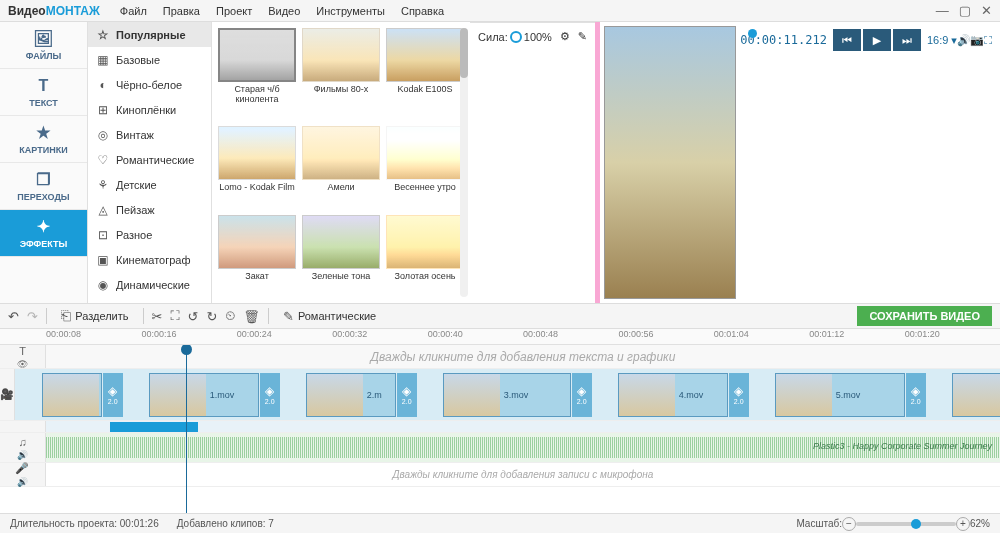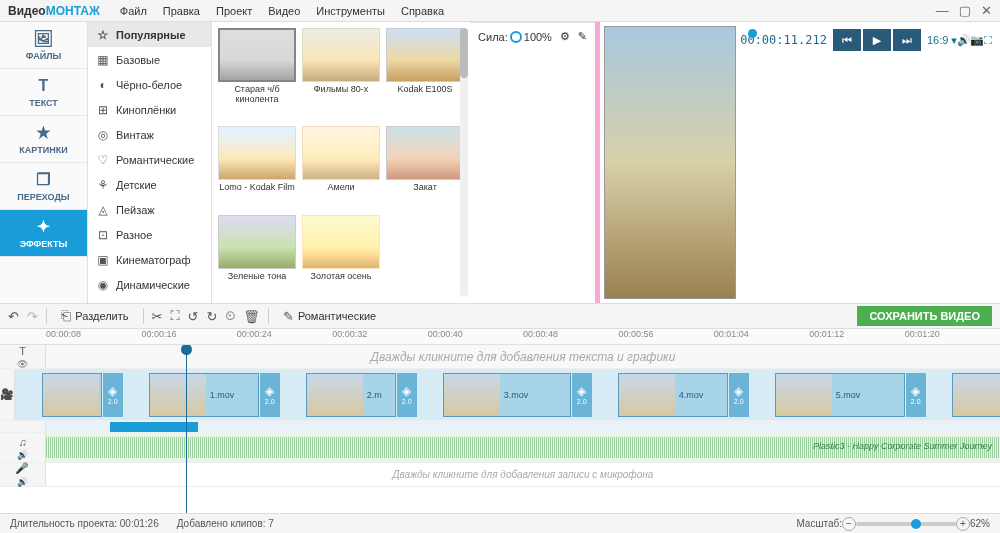--- a/index.html
+++ b/index.html
@@ -189,20 +189,24 @@
         </div>
       <div class="effcard">
           <div class="thumb" style="filter:contrast(1.2)"></div>
           <span class="lbl">Lomo - Kodak Film</span>
         </div>
       <div class="effcard">
           <div class="thumb" style="filter:sepia(.5)"></div>
           <span class="lbl">Амели</span>
         </div>
       <div class="effcard">
+          <div class="thumb" style="filter:brightness(1.2)"></div>
+          <span class="lbl">Весеннее утро</span>
+        </div>
+      <div class="effcard">
           <div class="thumb" style="filter:hue-rotate(-20deg)"></div>
           <span class="lbl">Закат</span>
         </div>
       <div class="effcard">
           <div class="thumb" style="filter:hue-rotate(40deg)"></div>
           <span class="lbl">Зеленые тона</span>
         </div>
       <div class="effcard">
           <div class="thumb" style="filter:sepia(.6) saturate(1.4)"></div>
           <span class="lbl">Золотая осень</span>

